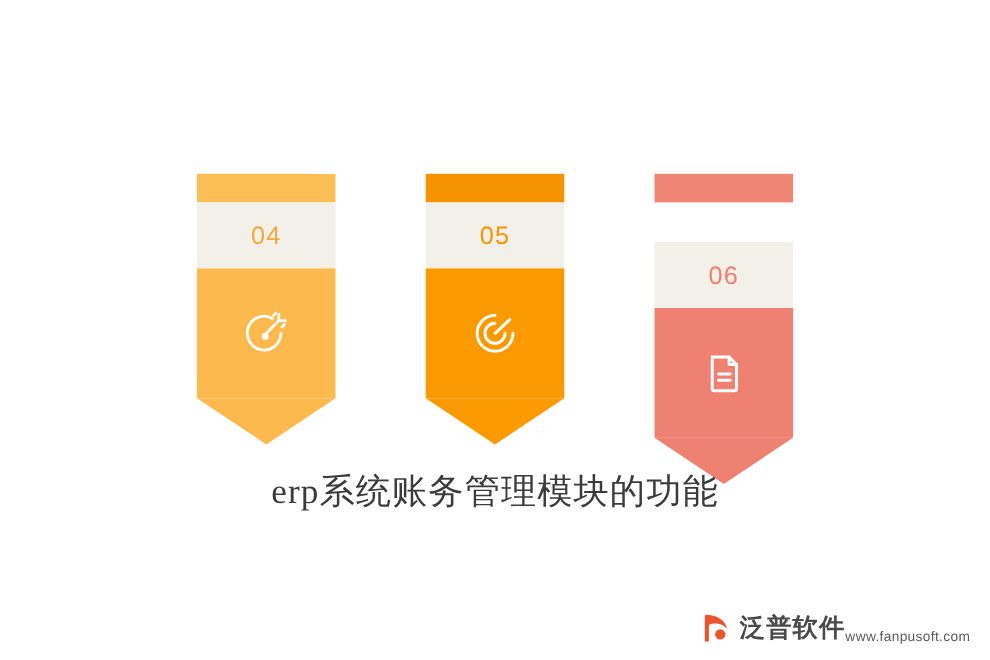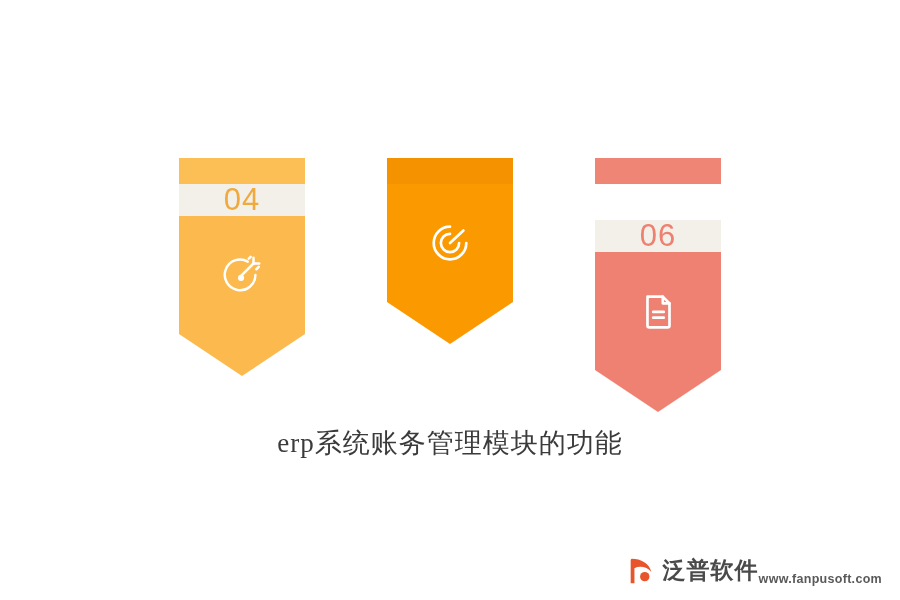--- a/index.html
+++ b/index.html
@@ -32,27 +32,27 @@
   }
   .banner {
     width: 126px;
     position: relative;
   }
   .banner-top {
     height: 26px;
     width: 100%;
   }
   .banner-num {
-    height: 32px;
+    height: 60px;
     width: 100%;
     background: #f2efe9;
     display: flex;
     align-items: center;
     justify-content: center;
-    font-size: 31px;
+    font-size: 23px;
     letter-spacing: 1px;
     font-family: "Liberation Sans", sans-serif;
   }
   .banner-body {
     width: 100%;
     height: 118px;
     display: flex;
     align-items: center;
     justify-content: center;
     position: relative;
@@ -78,21 +78,21 @@
     height: 46px;
   }
 
   
   .caption {
     position: absolute;
     left: 0;
     top: 425px;
     width: 900px;
     text-align: center;
-    font-size: 27px;
+    font-size: 32px;
     color: #3b3b3b;
     font-family: "Liberation Serif", serif;
     letter-spacing: 1px;
   }
 
   
   .watermark {
     position: absolute;
     right: 18px;
     bottom: 14px;
@@ -115,21 +115,20 @@
     font-weight: bold;
     font-family: "Liberation Sans", sans-serif;
     letter-spacing: 1px;
   }
   .wm-url {
     font-size: 12.5px;
     color: #5a5a5a;
     margin-top: 2px;
     letter-spacing: 0.3px;
     font-family: "Liberation Sans", sans-serif;
-    font-weight: bold;
   }
   .notch {
     position: absolute;
     left: 104px;
     top: -7px;
     width: 22px;
     height: 7px;
     background: #ffffff;
   }
 </style>
@@ -156,20 +155,21 @@
             <path d="M39 18 L41.5 15.5"></path>
             <path d="M31 7 L33 5"></path>
           </svg>
         </span>
         <div class="banner-tail" style="border-top-color:#fcb94d;"></div>
       </div>
     </div>
 
     <div class="banner">
       <div class="banner-top" style="background:#f59200;"></div>
+      <div class="banner-num" style="color:#f79400;background:#f3f0ea;">05</div>
       <div class="banner-body" style="background:#fb9900;">
         <span class="icon-wrap">
           <svg viewBox="0 0 48 48" fill="none" stroke="#ffffff" stroke-width="2.8" stroke-linecap="round" stroke-linejoin="round">
             <path d="M24 7 A17 17 0 1 0 41 24"></path>
             <path d="M24 14.5 A9.5 9.5 0 1 0 33.5 24"></path>
             <path d="M24 24 L38 11"></path>
           </svg>
         </span>
         <div class="banner-tail" style="border-top-color:#fb9900;"></div>
       </div>

